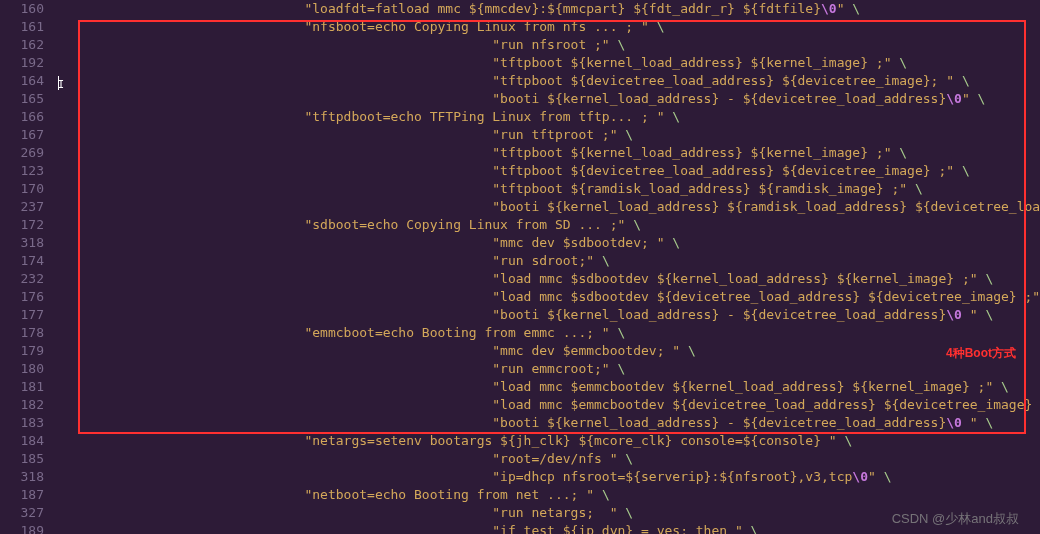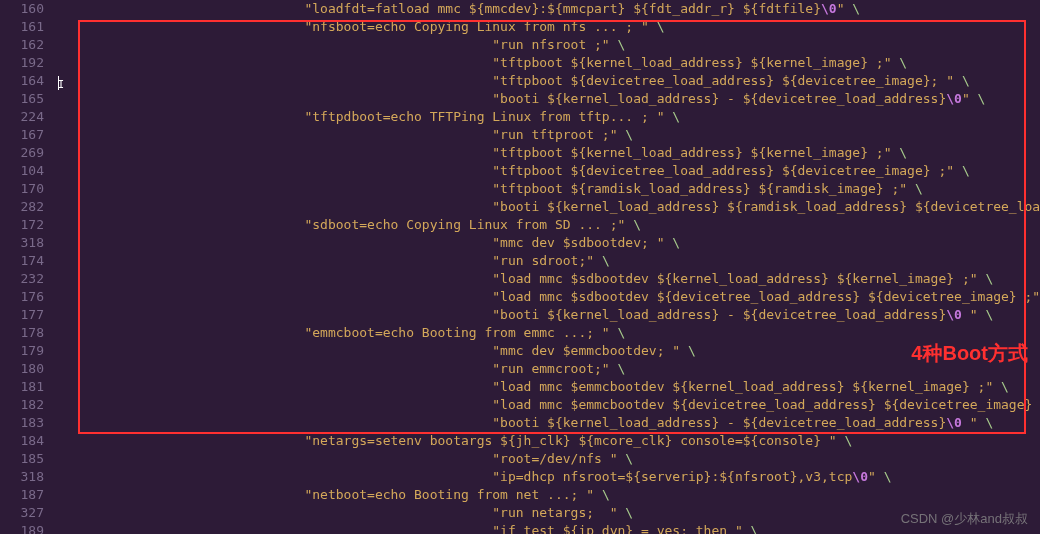--- a/index.html
+++ b/index.html
@@ -50,54 +50,54 @@
     position: absolute;
     border: 2px solid #ff3030;
     left: 78px;
     top: 20px;
     width: 948px;
     height: 414px;
     pointer-events: none;
   }
   .annotation {
     position: absolute;
-    right: 12px;
+    right: 24px;
     top: 344px;
     color: #ff3030;
-    font-size: 20px;
+    font-size: 12px;
     font-weight: bold;
     font-family: "Microsoft YaHei", sans-serif;
   }
   .watermark {
     position: absolute;
-    right: 12px;
+    right: 21px;
     bottom: 6px;
     color: #888;
     font-size: 13px;
     font-family: "Microsoft YaHei", sans-serif;
     opacity: 0.8;
   }
 </style>
 </head>
 <body>
 
 <div class="editor">
   <div class="gutter">
       <div>160</div>
       <div>161</div>
       <div>162</div>
       <div>192</div>
       <div>164</div>
       <div>165</div>
-      <div>224</div>
+      <div>166</div>
       <div>167</div>
       <div>269</div>
-      <div>104</div>
+      <div>123</div>
       <div>170</div>
-      <div>282</div>
+      <div>237</div>
       <div>172</div>
       <div>318</div>
       <div>174</div>
       <div>232</div>
       <div>176</div>
       <div>177</div>
       <div>178</div>
       <div>179</div>
       <div>180</div>
       <div>181</div>

